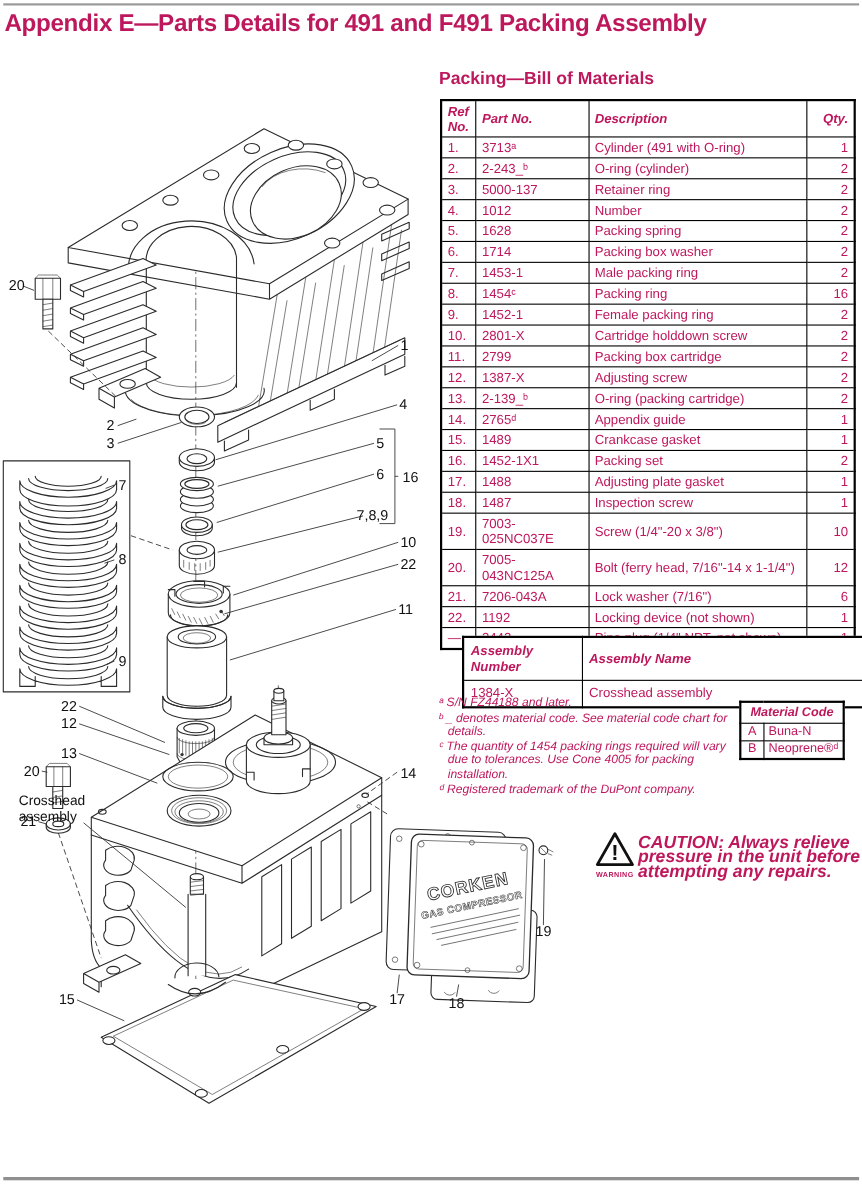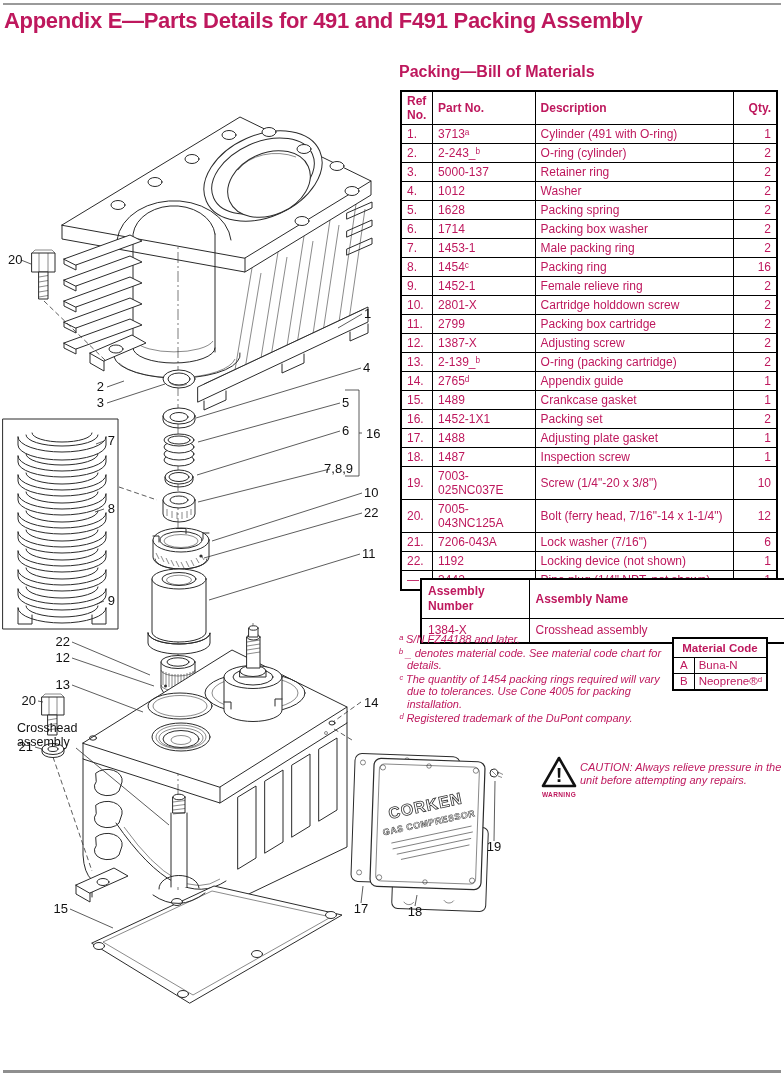--- a/index.html
+++ b/index.html
@@ -3,35 +3,35 @@
 <meta charset="utf-8">
 <style>
   html,body{margin:0;padding:0;background:#fff;}
   #page{position:relative;width:784px;height:1080px;background:#fff;overflow:hidden;
         font-family:"Liberation Sans","DejaVu Sans",sans-serif;color:#be185d;}
   .rule{position:absolute;background:#9a9a9a;}
   #page-title{position:absolute;left:4px;top:8px;font-size:22px;font-weight:700;letter-spacing:-0.3px;white-space:nowrap;}
   #bom-title{position:absolute;left:399px;top:63px;font-size:16px;font-weight:700;}
   table.doc{border-collapse:collapse;background:#fff;font-size:12px;}
   table.doc th,table.doc td{border:1px solid #000;padding:2px 5px;line-height:14px;text-align:left;vertical-align:middle;}
-  table.doc th{font-weight:700;}
+  table.doc th{font-weight:700;font-style:italic;}
   #bom-table{position:absolute;left:400px;top:90px;width:378px;border:2px solid #000;}
   #bom-table td:nth-child(4),#bom-table th:nth-child(4){text-align:right;}
   #assembly-table{position:absolute;left:420px;top:578px;width:422px;border:2px solid #000;}
   #assembly-table th,#assembly-table td{padding:4px 6px;line-height:15px;}
   #material-table{position:absolute;left:672px;top:637px;width:96px;border:2px solid #000;font-size:11.5px;}
   #material-table th{text-align:center;padding:2px 3px;}
   #material-table td{padding:1px 4px;line-height:13px;}
   #material-table td:first-child{text-align:center;width:22px;}
   #footnotes{position:absolute;left:399px;top:633px;width:264px;}
   .fn{font-style:italic;font-size:11px;line-height:12.6px;padding-left:8px;text-indent:-8px;margin-bottom:1px;}
   #caution{position:absolute;left:538px;top:756px;width:246px;display:flex;align-items:flex-start;}
   #caution .warn-col{width:42px;text-align:center;flex:none;}
   #caution .warn-label{font-size:6.5px;font-weight:700;letter-spacing:.4px;margin-top:-2px;}
-  #caution .caution-text{font-style:italic;font-size:11px;line-height:12.8px;padding-top:5px;}
+  #caution .caution-text{font-style:italic;font-size:16px;line-height:12.8px;padding-top:5px;font-weight:bold;}
   svg .ln{fill:none;stroke:#2b2b2b;stroke-width:1;stroke-linecap:round;stroke-linejoin:round;}
   svg .tn{fill:none;stroke:#2b2b2b;stroke-width:.55;}
   svg .ld{fill:none;stroke:#333;stroke-width:.8;}
   svg .dash{fill:none;stroke:#333;stroke-width:.8;stroke-dasharray:5 3;}
   svg .cl{fill:none;stroke:#444;stroke-width:.7;stroke-dasharray:11 3 2 3;}
   svg .wh{fill:#fff;}
   svg .callout{font:13px "Liberation Sans","DejaVu Sans",sans-serif;fill:#111;}
   svg .diagtext{font:12.5px "Liberation Sans","DejaVu Sans",sans-serif;fill:#111;}
   svg .brand{font:700 16px "Liberation Sans",sans-serif;fill:#fff;stroke:#333;stroke-width:.8;letter-spacing:1px;}
   svg .brandsub{font:700 9px "Liberation Sans",sans-serif;fill:#fff;stroke:#333;stroke-width:.5;letter-spacing:.5px;}
@@ -74,21 +74,21 @@
         </tr>
         <tr>
           <td>3.</td>
           <td>5000-137</td>
           <td>Retainer ring</td>
           <td>2</td>
         </tr>
         <tr>
           <td>4.</td>
           <td>1012</td>
-          <td>Washer</td>
+          <td>Number</td>
           <td>2</td>
         </tr>
         <tr>
           <td>5.</td>
           <td>1628</td>
           <td>Packing spring</td>
           <td>2</td>
         </tr>
         <tr>
           <td>6.</td>
@@ -104,21 +104,21 @@
         </tr>
         <tr>
           <td>8.</td>
           <td>1454ᶜ</td>
           <td>Packing ring</td>
           <td>16</td>
         </tr>
         <tr>
           <td>9.</td>
           <td>1452-1</td>
-          <td>Female relieve ring</td>
+          <td>Female packing ring</td>
           <td>2</td>
         </tr>
         <tr>
           <td>10.</td>
           <td>2801-X</td>
           <td>Cartridge holddown screw</td>
           <td>2</td>
         </tr>
         <tr>
           <td>11.</td>

